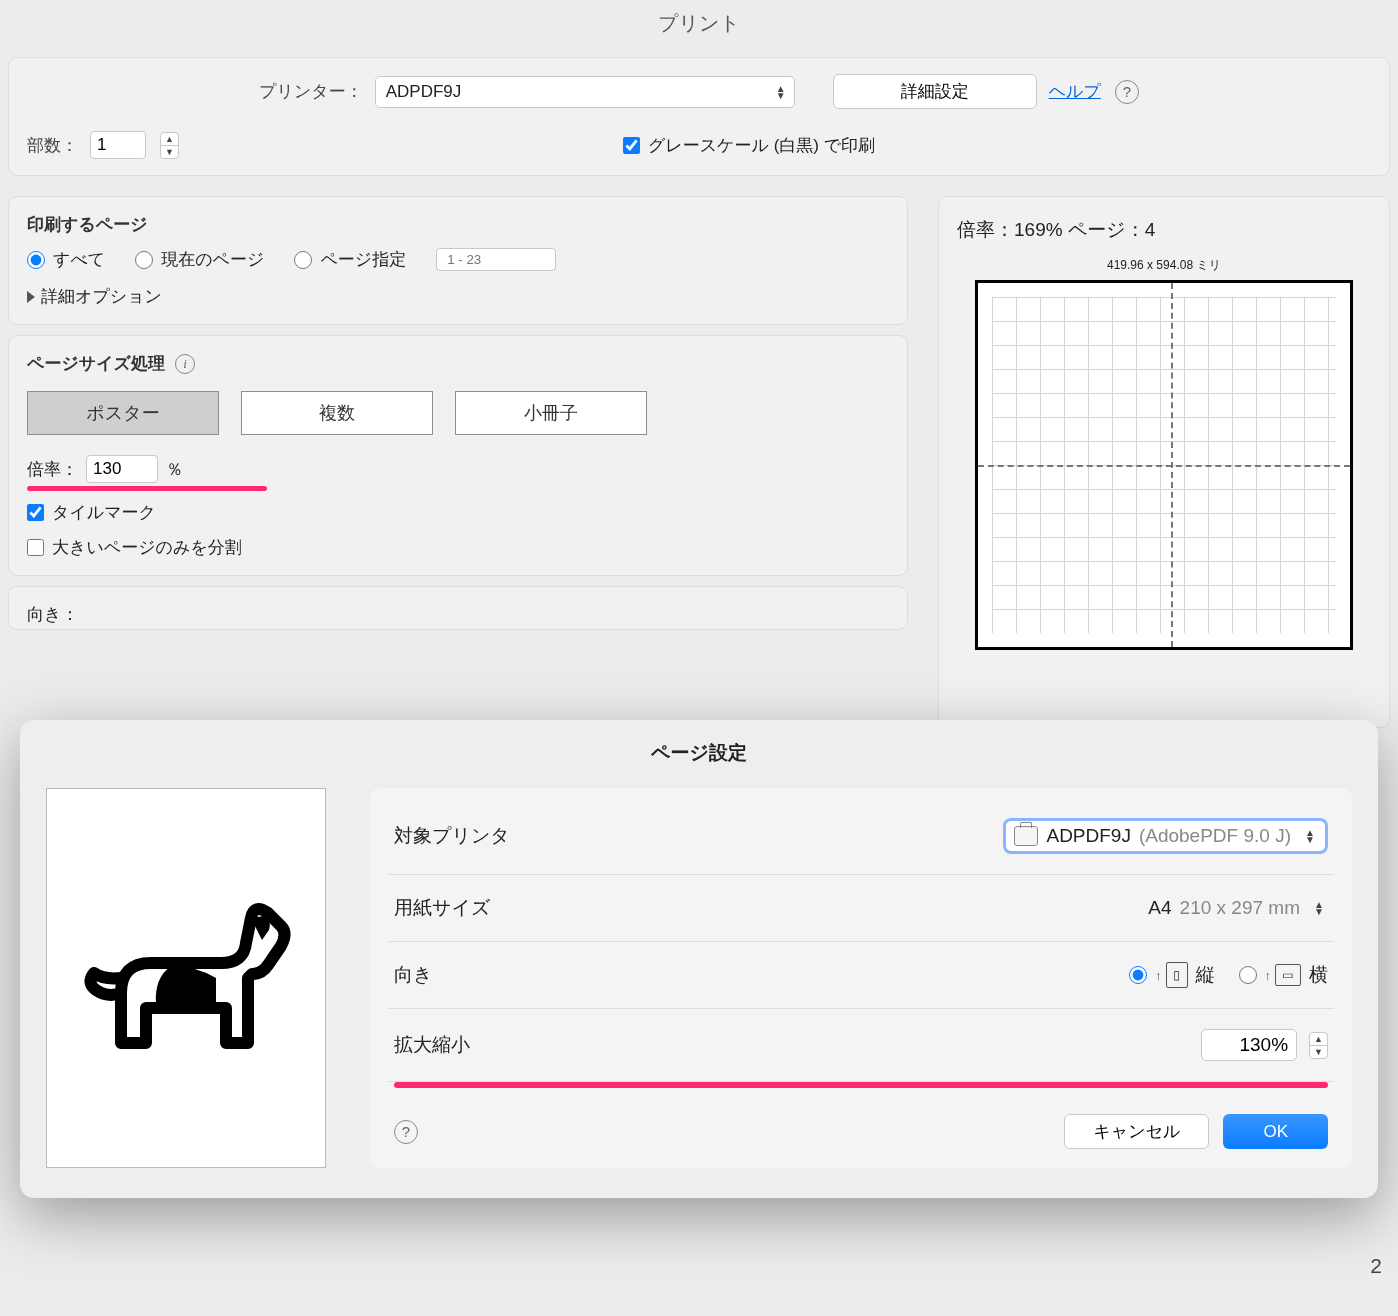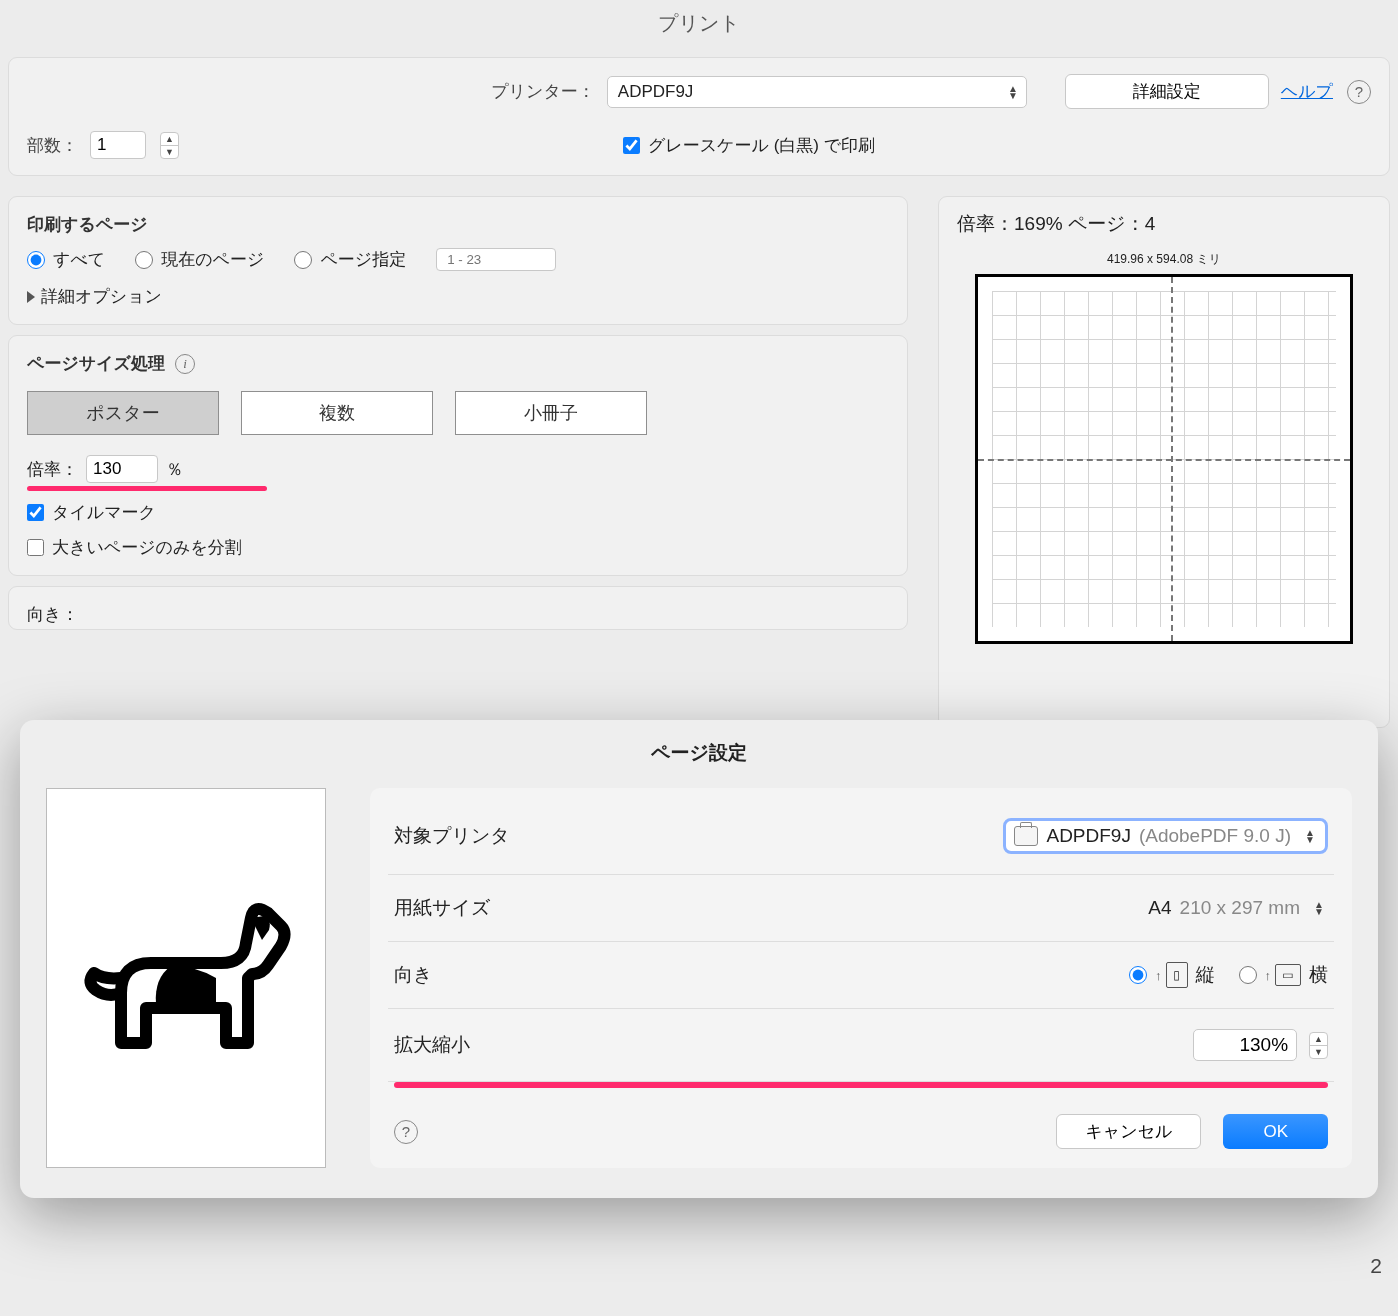--- a/index.html
+++ b/index.html
@@ -1,21 +1,21 @@
 <!DOCTYPE html>
 <html><head>
   <meta charset="utf-8">
   <style>
     * { box-sizing: border-box; margin: 0; padding: 0; font-family: -apple-system, BlinkMacSystemFont, "Hiragino Sans", sans-serif; }
     body { background: #ececec; width: 1398px; height: 1316px; position: relative; font-size: 17px; color: #222; }
 
     .window-title { text-align: center; padding: 10px 0; font-size: 20px; color: #555; font-weight: 500; }
 
     .panel { background: #f1f1f1; border: 1px solid #dcdcdc; border-radius: 9px; padding: 16px 18px; margin: 10px 8px; }
-    .panel.preview { padding: 14px 18px; }
+    .panel.preview { padding: 20px 18px; }
 
     .label { color: #444; }
 
     .select {
       background: #fff; border: 1px solid #c8c8c8; border-radius: 5px;
       padding: 5px 30px 5px 10px; position: relative; display: inline-flex; align-items: center;
       font-size: 17px; min-height: 30px;
     }
     .select .chevrons { position: absolute; right: 8px; top: 50%; transform: translateY(-50%); display: flex; flex-direction: column; line-height: 7px; font-size: 10px; color: #444; }
 
@@ -101,38 +101,38 @@
 
     .sel-plain { display: inline-flex; align-items: center; gap: 8px; position: relative; padding-right: 28px; font-size: 19px; }
     .sel-plain .chevrons { position: absolute; right: 4px; top: 50%; transform: translateY(-50%); display: flex; flex-direction: column; line-height: 7px; font-size: 10px; color: #444; }
     .dim-text { color: #888; }
 
     .orient-ic { width: 22px; height: 26px; border: 1.5px solid #555; border-radius: 2px; display: inline-flex; align-items: center; justify-content: center; font-size: 12px; }
     .orient-ic.land { width: 26px; height: 22px; }
     .orient-wrap { display: inline-flex; align-items: center; gap: 4px; }
     .orient-arrow { font-size: 13px; color: #555; }
 
-    .pct-input { background: #fff; border: 1px solid #c8c8c8; border-radius: 5px; padding: 4px 8px; width: 104px; text-align: right; font-size: 19px; }
+    .pct-input { background: #fff; border: 1px solid #c8c8c8; border-radius: 5px; padding: 4px 8px; width: 96px; text-align: right; font-size: 19px; }
 
     .pink-bar { height: 6px; background: #ff2a6d; border-radius: 3px; margin: 0 6px; }
 
     .modal-actions { display: flex; justify-content: space-between; align-items: center; margin-top: 26px; padding: 0 6px; }
-    .ma-right { display: flex; gap: 22px; border-radius: 6px; }
+    .ma-right { display: flex; gap: 14px; border-radius: 6px; }
 
     .behind-num {
       position: absolute; right: 16px; top: 1254px; font-size: 21px; color: #444;
     }
   </style>
 </head>
 <body>
 
 <div class="window-title">プリント</div>
 
 <div class="panel">
-  <div class="top-grid" style="justify-content: flex-end;">
+  <div class="top-grid" style="justify-content: center;">
     <div style="display:flex; align-items:center; gap:12px;">
       <span class="label">プリンター：</span>
       <div class="select" style="width: 420px;">
         <span>ADPDF9J</span>
         <span class="chevrons">
             <span>▲</span>
             <span>▼</span>
           </span>
       </div>
       <button class="btn" style="margin-left: 26px; width: 204px;">詳細設定</button>

